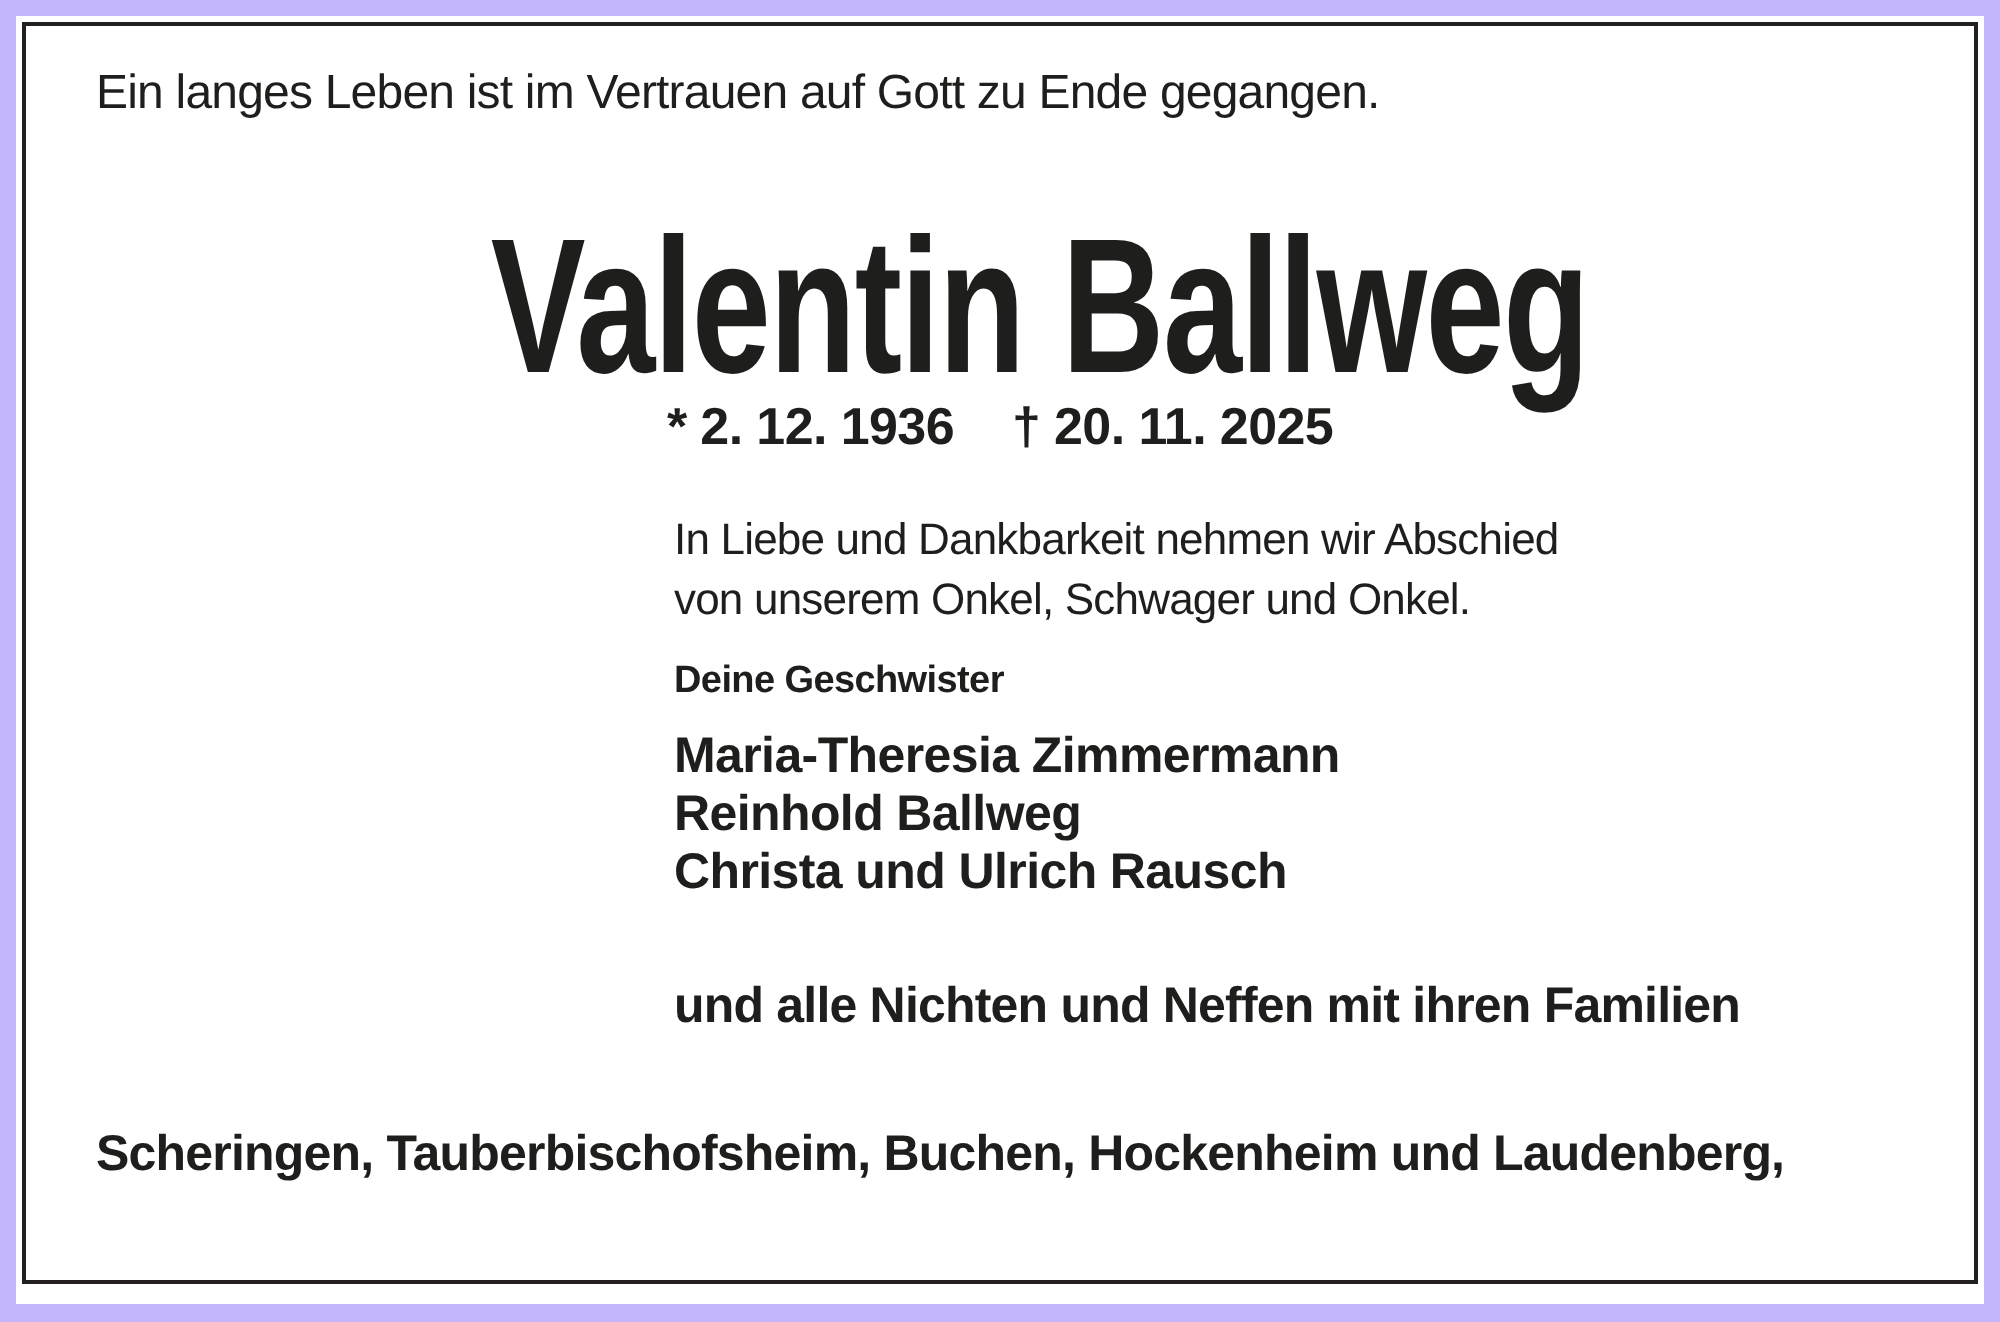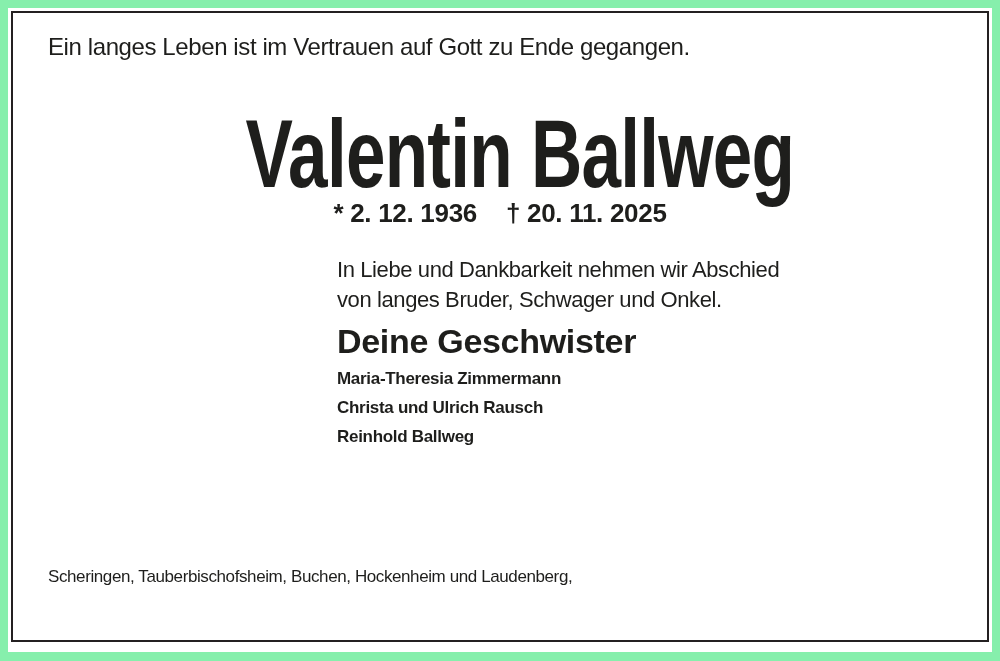--- a/index.html
+++ b/index.html
@@ -4,21 +4,21 @@
 <style>
   html, body {
     margin: 0;
     padding: 0;
     background: #3a3a3a;
   }
   .page {
     position: relative;
     width: 1000px;
     height: 661px;
-    background: #86efac;
+    background: #c4b5fd;
     overflow: hidden;
     font-family: "Liberation Sans", "DejaVu Sans", sans-serif;
     color: #1e1e1c;
   }
   
   .mat {
     position: absolute;
     top: 8px; left: 8px; right: 8px; bottom: 9px;
     background: #ffffff;
   }
@@ -80,54 +80,55 @@
     top: 255px;
     font-size: 22px;
     line-height: 30px;
     letter-spacing: -0.4px;
     white-space: nowrap;
   }
   .mourners-intro {
     position: absolute;
     left: 337px;
     top: 328px;
-    font-size: 34px;
+    font-size: 19px;
     font-weight: bold;
     line-height: 26px;
     letter-spacing: -0.3px;
     white-space: nowrap;
   }
   .mourners {
     position: absolute;
     left: 337px;
     top: 364px;
-    font-size: 17px;
+    font-size: 25px;
     font-weight: bold;
     line-height: 29.2px;
     letter-spacing: -0.3px;
     white-space: nowrap;
   }
   .mourners-extra {
     position: absolute;
     left: 337px;
     top: 490px;
     font-size: 25px;
     font-weight: bold;
     line-height: 26px;
     letter-spacing: -0.4px;
     white-space: nowrap;
   }
   .closing {
     position: absolute;
     left: 48px;
     top: 563px;
-    font-size: 17px;
+    font-size: 25px;
     line-height: 28px;
     letter-spacing: -0.4px;
     white-space: nowrap;
+    font-weight: bold;
   }
 </style>
 </head>
 <body>
 
 <div class="page">
 
   <div class="mat">
     <div class="sheet"></div>
   </div>
@@ -140,30 +141,31 @@
       <span class="name-inner">Valentin Ballweg</span>
     </div>
 
     <div class="dates-row">
       <span class="birth-date">* 2. 12. 1936</span>
       <span class="death-date">† 20. 11. 2025</span>
     </div>
 
     <div class="tribute">
       <div>In Liebe und Dankbarkeit nehmen wir Abschied</div>
-      <div>von langes Bruder, Schwager und Onkel.</div>
+      <div>von unserem Onkel, Schwager und Onkel.</div>
     </div>
 
     <div class="mourners-intro">Deine Geschwister</div>
 
     <div class="mourners">
       <div>Maria-Theresia Zimmermann</div>
+      <div>Reinhold Ballweg</div>
       <div>Christa und Ulrich Rausch</div>
-      <div>Reinhold Ballweg</div>
     </div>
 
+    <div class="mourners-extra">und alle Nichten und Neffen mit ihren Familien</div>
 
     <div class="closing">
       <div>Scheringen, Tauberbischofsheim, Buchen, Hockenheim und Laudenberg,</div>
     </div>
 
   </div>
 </div>
 
 </body></html>

